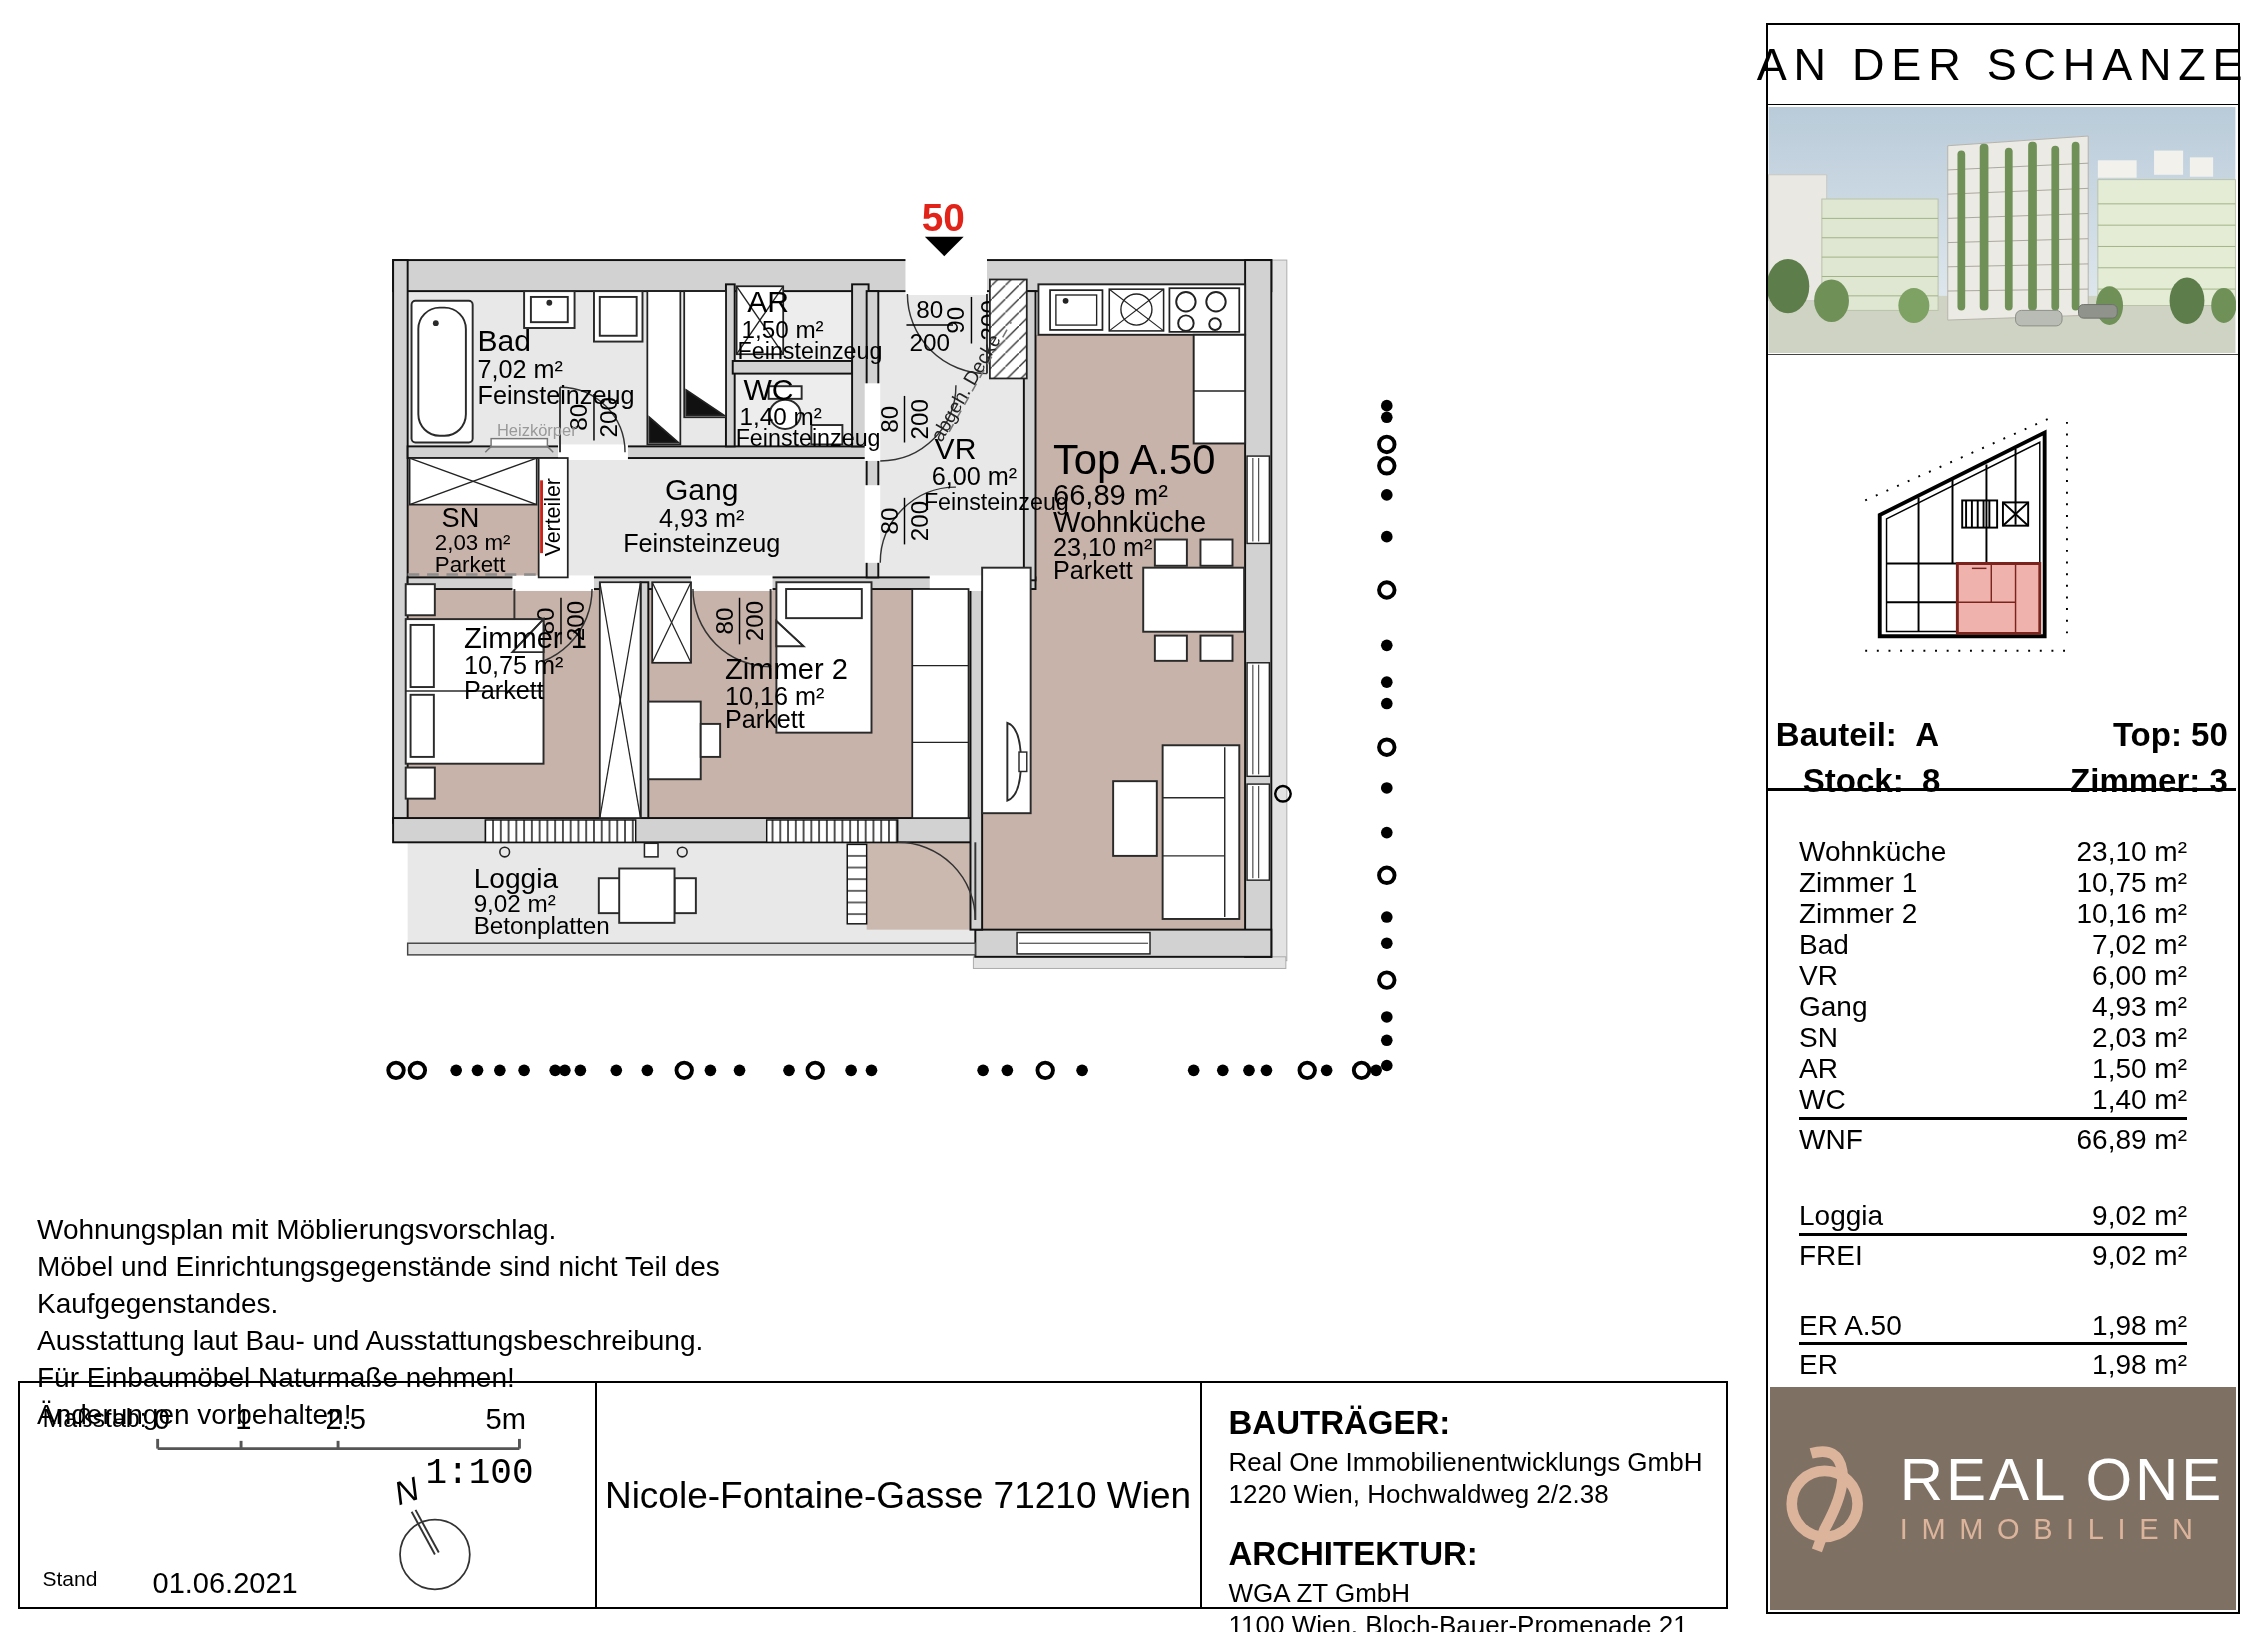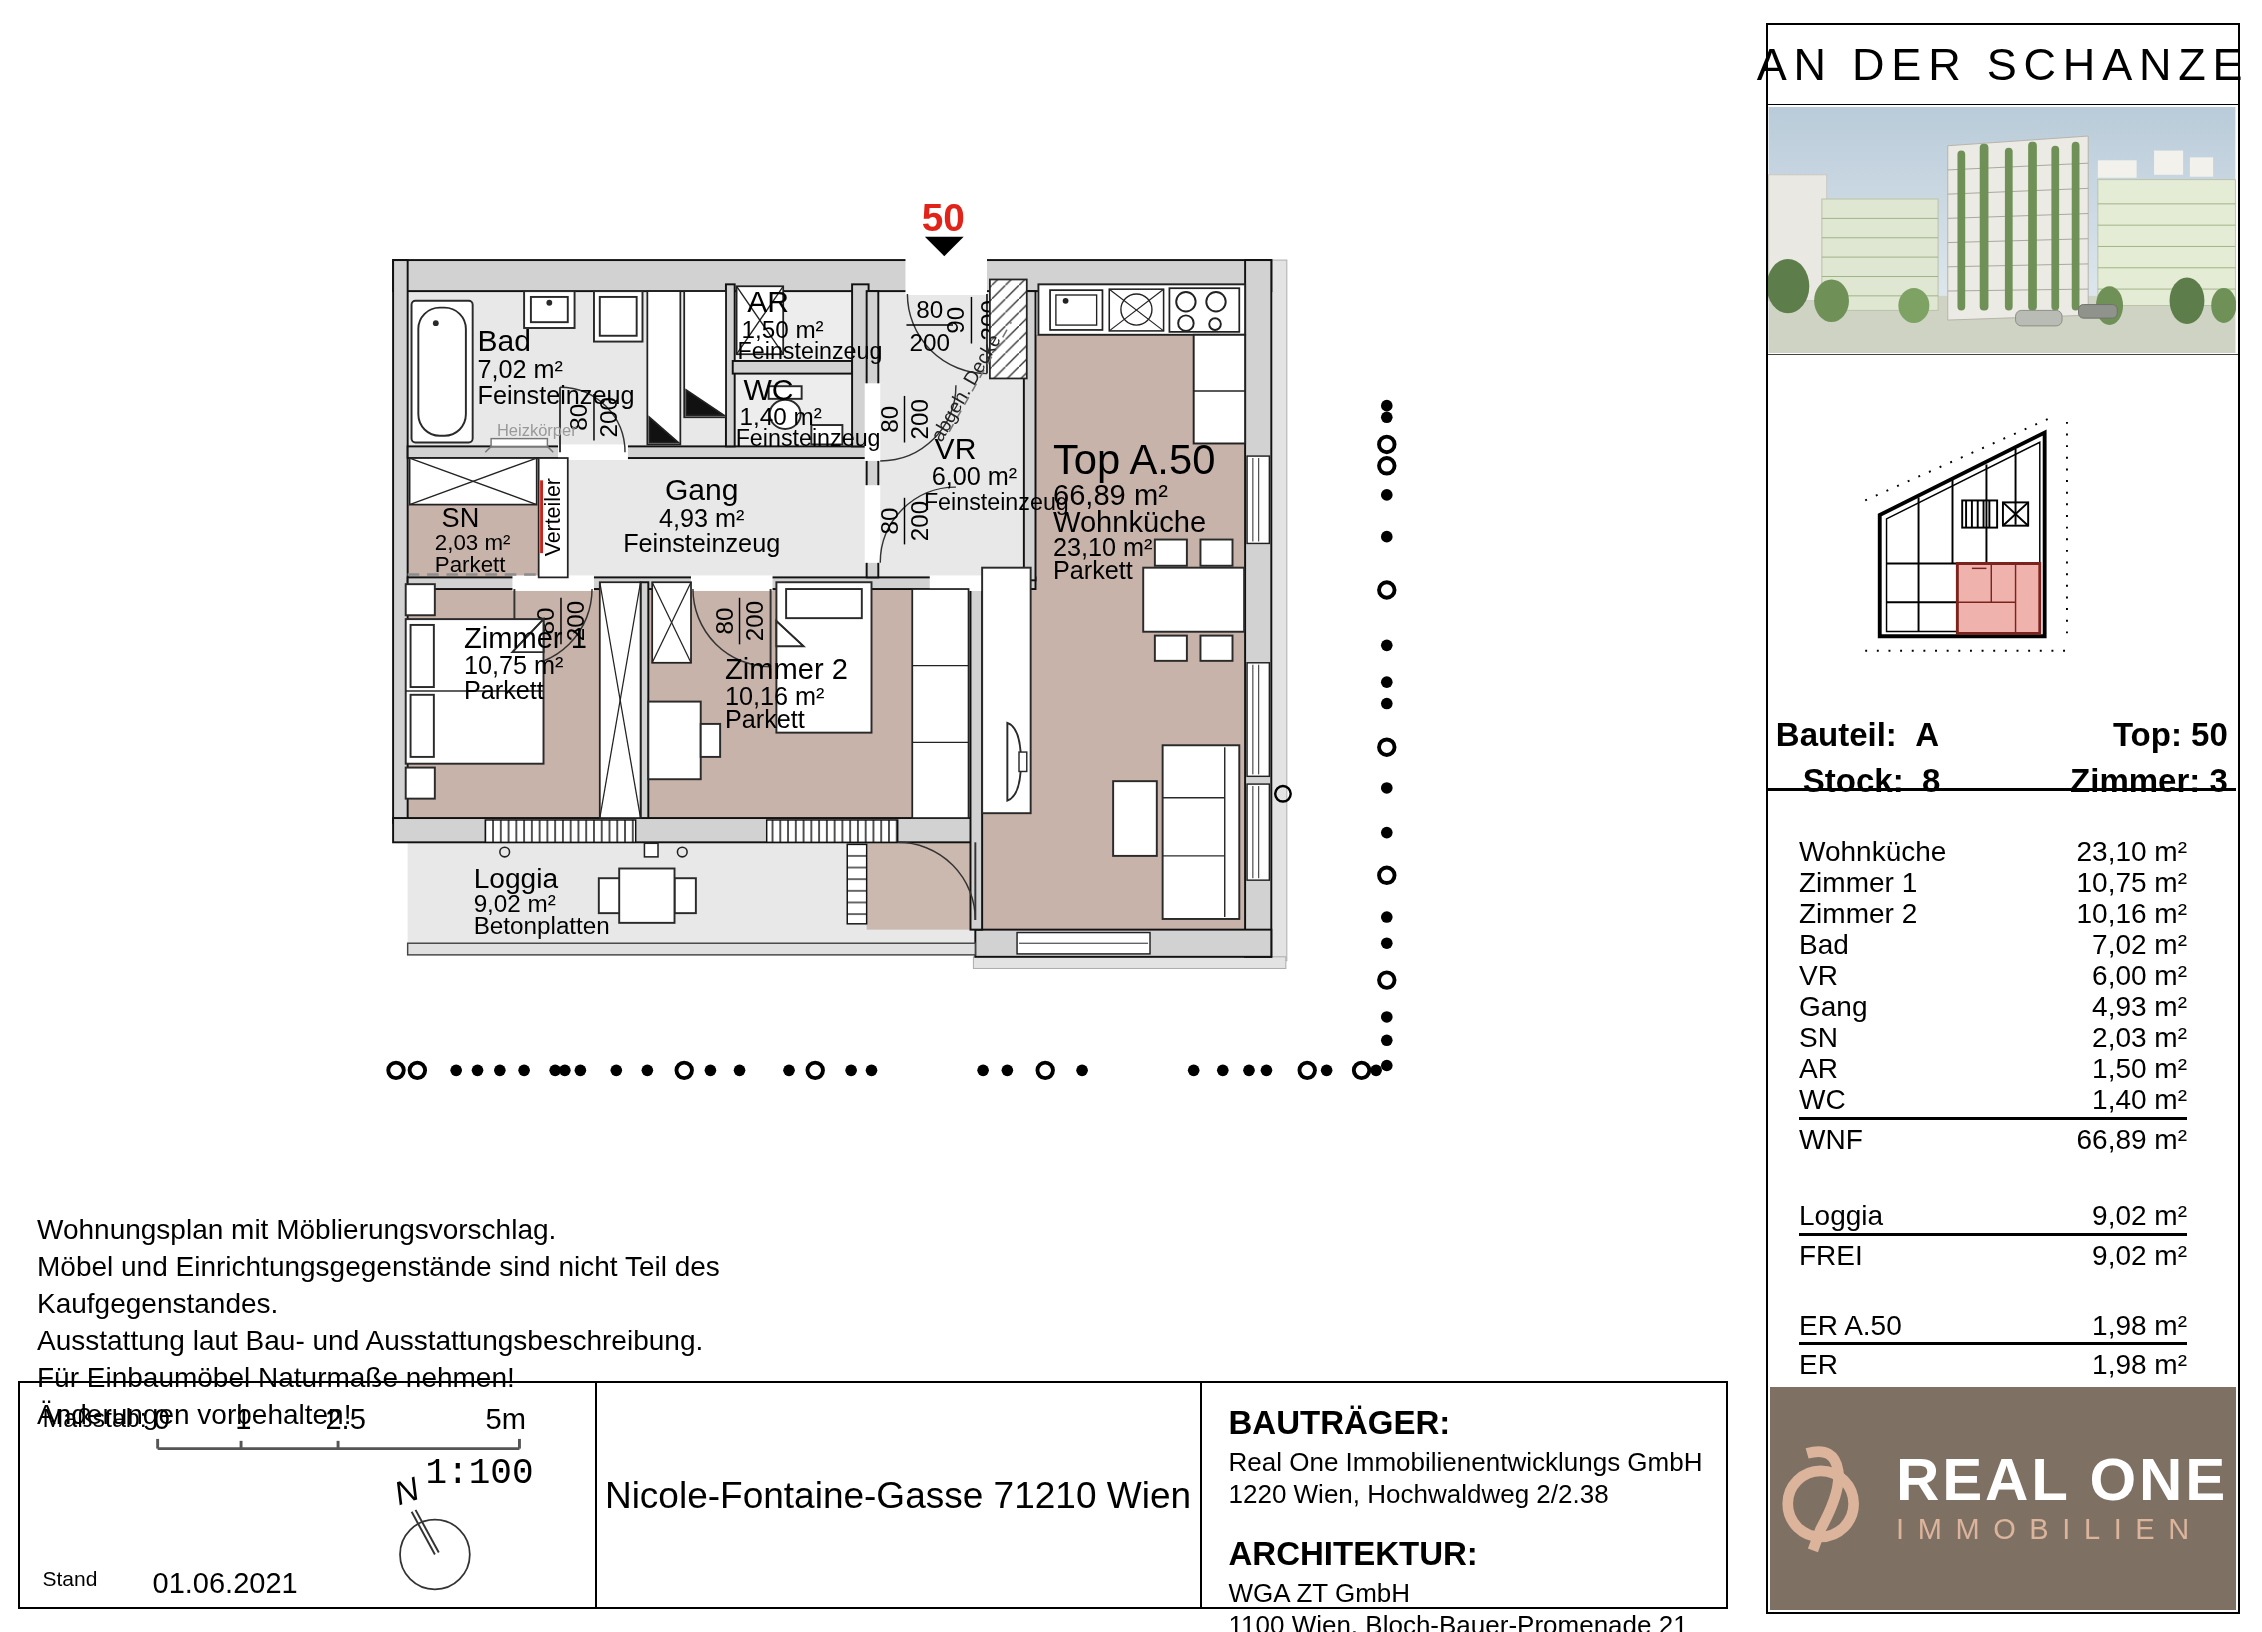--- a/index.html
+++ b/index.html
@@ -16,21 +16,21 @@
   #unit-info{position:absolute;left:7.8px;top:691px;width:452px;font-size:33px;font-weight:bold;}
   .ui-row{display:flex;justify-content:space-between;margin-bottom:7.8px;}
   #unit-divider{position:absolute;left:0px;top:763px;width:468px;border-top:3.9px solid #000;}
   #area-table{position:absolute;left:31px;top:811px;width:388px;font-size:28px;}
   .t-row{display:flex;justify-content:space-between;height:31px;align-items:baseline;}
   .t-row .v{text-align:right;}
   .t-line{border-top:3.9px solid #000;margin:1.9px 0 3.9px 0;}
   .t-gap{height:45px;}
   .t-gap-sm{height:39px;}
   #logo-block{position:absolute;left:1.9px;bottom:1.9px;width:466px;height:223px;background:#7e7164;display:flex;align-items:center;justify-content:center;gap:21.3px;}
-  #logo-text .l1{color:#fff;font-size:60px;font-weight:700;letter-spacing:2.9px;line-height:58px;}
+  #logo-text .l1{color:#fff;font-size:60px;font-weight:400;letter-spacing:2.9px;line-height:58px;}
   #logo-text .l2{color:#dcb49c;font-size:29px;letter-spacing:13.6px;margin-top:3.9px;}
 
   
   #disclaimer{position:absolute;left:37px;top:1211px;font-size:28px;line-height:37px;}
   #bottom-row{position:absolute;left:17.5px;top:1381px;width:1710px;height:228px;border:2.9px solid #000;box-sizing:border-box;display:flex;}
   #box-scale{position:relative;width:577px;border-right:2.9px solid #000;box-sizing:border-box;}
   #box-address{position:relative;width:605px;border-right:2.9px solid #000;box-sizing:border-box;display:flex;flex-direction:row;align-items:center;justify-content:center;}
   #box-address .a1,#box-address .a2{font-size:37px;line-height:43px;}
   #box-dev{position:relative;flex:1;padding:21.3px 0 0 27px;box-sizing:border-box;}
   #box-dev h3{margin:0;font-size:33px;font-weight:bold;}

